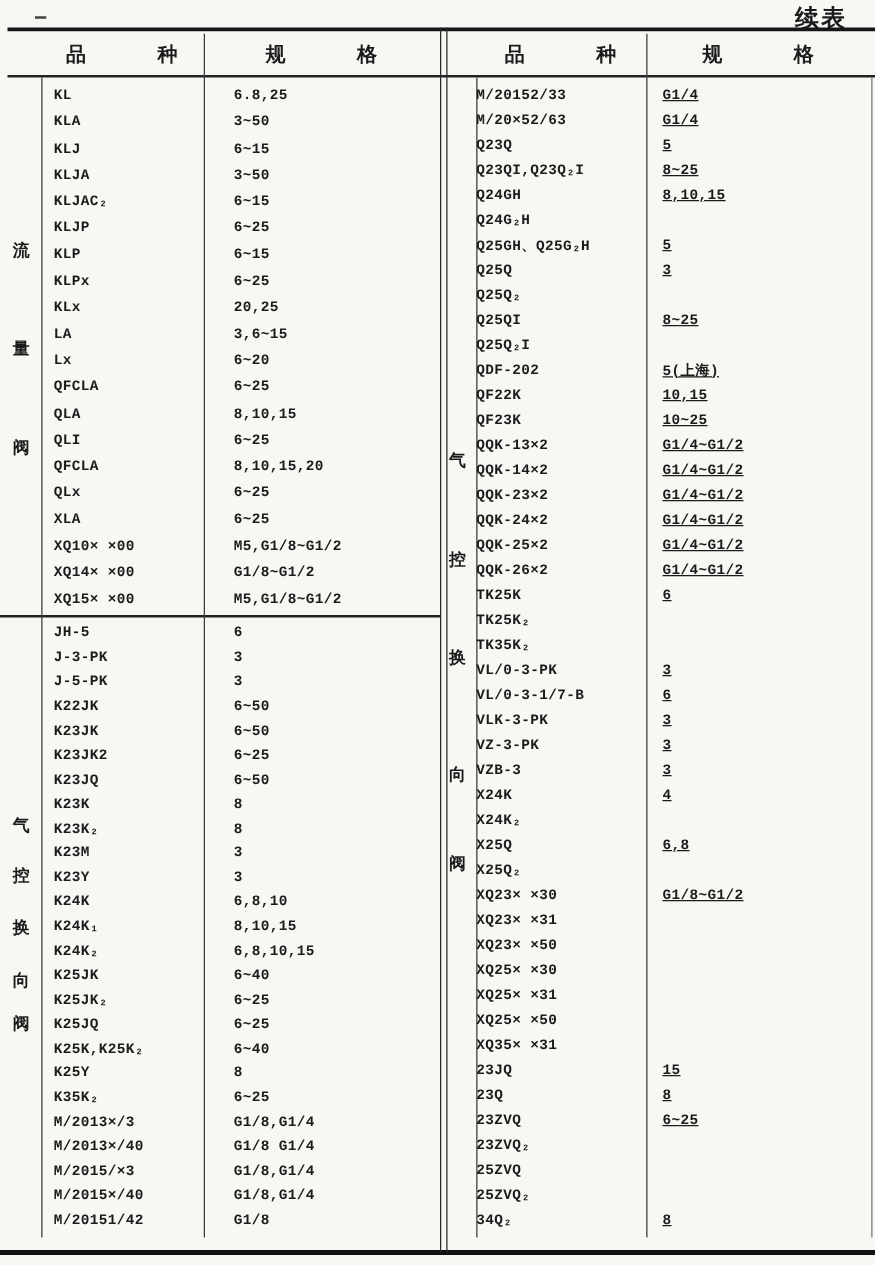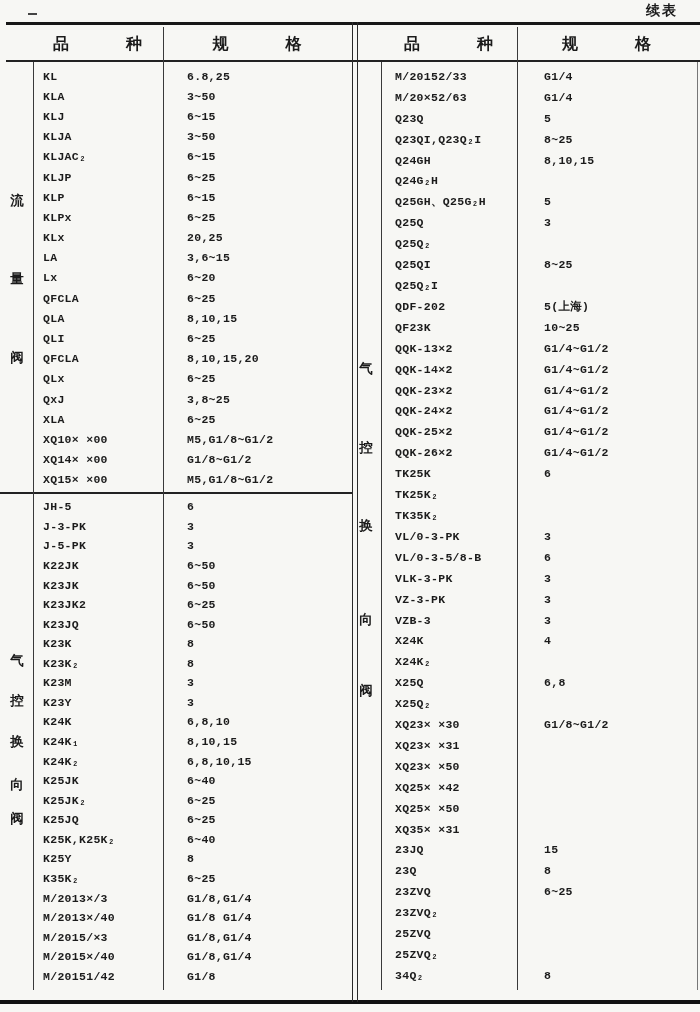--- a/index.html
+++ b/index.html
@@ -14,42 +14,42 @@
   .rule-sect{left:0;width:352px;top:492px;height:2px;background:#222;}
   .vrule{position:absolute;width:1px;background:#3a3a3a;}
   .v-l-cat{left:33px;top:62px;height:928px;}
   .v-l-mid{left:163px;top:27px;height:963px;}
   .v-c1{left:352px;top:22px;height:980px;background:#2a2a2a;}
   .v-c2{left:357px;top:22px;height:980px;background:#2a2a2a;}
   .v-r-cat{left:381px;top:62px;height:928px;}
   .v-r-mid{left:517px;top:27px;height:963px;}
   .v-r-edge{left:697px;top:62px;height:928px;background:#777;}
 
-  .continued{position:absolute;top:2px;right:22px;font-size:14px;font-weight:bold;letter-spacing:2px;}
+  .continued{position:absolute;top:2px;right:22px;font-size:19px;font-weight:bold;letter-spacing:2px;}
   .scan-mark{position:absolute;left:28px;top:13px;width:9px;height:2px;background:#444;}
 
   .hcell{position:absolute;top:28px;height:32px;display:flex;align-items:center;justify-content:center;
          font-size:16px;font-weight:bold;word-spacing:3.2em;letter-spacing:1px;}
   .hp1{left:33px;width:130px;}
   .hs1{left:163px;width:189px;}
   .hp2{left:381px;width:136px;}
   .hs2{left:517px;width:180px;}
 
   .section{position:absolute;display:flex;flex-direction:column;}
   #sec-l1{left:33px;top:66px;width:336px;height:424px;padding-left:10px;box-sizing:border-box;}
   #sec-l2{left:33px;top:497px;width:304px;height:489px;padding-left:10px;box-sizing:border-box;}
-  #sec-r1{left:381px;top:66px;width:316px;height:920px;padding-left:14px;box-sizing:border-box;}
+  #sec-r1{left:381px;top:66px;width:316px;height:920px;box-sizing:border-box;}
 
   .row{flex:1;display:flex;align-items:center;min-height:0;}
   .cn,.cs{font-family:"Liberation Mono","DejaVu Sans Mono",monospace;font-size:11.5px;font-weight:600;
           letter-spacing:.3px;white-space:nowrap;}
   #sec-l1 .cn,#sec-l2 .cn{width:132px;flex:0 0 132px;}
   #sec-r1 .cn{width:135px;flex:0 0 135px;}
   .cs{flex:1;padding-left:12px;}
-  #sec-r1 .cs{padding-left:14px;}
+  #sec-r1 .cs{padding-left:14px;text-decoration:underline;}
 
   .cat{position:absolute;width:18px;text-align:center;font-size:13.5px;font-weight:bold;line-height:18px;}
 </style>
 </head>
 <body>
 
 <div class="page">
 
   <div class="continued">续表</div>
   <div class="scan-mark"></div>
@@ -131,24 +131,20 @@
       </div>
       <div class="row">
         <span class="cn">QFCLA</span>
         <span class="cs">8,10,15,20</span>
       </div>
       <div class="row">
         <span class="cn">QLx</span>
         <span class="cs">6~25</span>
       </div>
       <div class="row">
-        <span class="cn">QxJ</span>
-        <span class="cs">3,8~25</span>
-      </div>
-      <div class="row">
         <span class="cn">XLA</span>
         <span class="cs">6~25</span>
       </div>
       <div class="row">
         <span class="cn">XQ10× ×00</span>
         <span class="cs">M5,G1/8~G1/2</span>
       </div>
       <div class="row">
         <span class="cn">XQ14× ×00</span>
         <span class="cs">G1/8~G1/2</span>
@@ -303,20 +299,24 @@
       </div>
       <div class="row">
         <span class="cn">Q25Q₂I</span>
         <span class="cs"></span>
       </div>
       <div class="row">
         <span class="cn">QDF-202</span>
         <span class="cs">5(上海)</span>
       </div>
       <div class="row">
+        <span class="cn">QF22K</span>
+        <span class="cs">10,15</span>
+      </div>
+      <div class="row">
         <span class="cn">QF23K</span>
         <span class="cs">10~25</span>
       </div>
       <div class="row">
         <span class="cn">QQK-13×2</span>
         <span class="cs">G1/4~G1/2</span>
       </div>
       <div class="row">
         <span class="cn">QQK-14×2</span>
         <span class="cs">G1/4~G1/2</span>
@@ -347,21 +347,21 @@
       </div>
       <div class="row">
         <span class="cn">TK35K₂</span>
         <span class="cs"></span>
       </div>
       <div class="row">
         <span class="cn">VL/0-3-PK</span>
         <span class="cs">3</span>
       </div>
       <div class="row">
-        <span class="cn">VL/0-3-5/8-B</span>
+        <span class="cn">VL/0-3-1/7-B</span>
         <span class="cs">6</span>
       </div>
       <div class="row">
         <span class="cn">VLK-3-PK</span>
         <span class="cs">3</span>
       </div>
       <div class="row">
         <span class="cn">VZ-3-PK</span>
         <span class="cs">3</span>
       </div>
@@ -391,21 +391,25 @@
       </div>
       <div class="row">
         <span class="cn">XQ23× ×31</span>
         <span class="cs"></span>
       </div>
       <div class="row">
         <span class="cn">XQ23× ×50</span>
         <span class="cs"></span>
       </div>
       <div class="row">
-        <span class="cn">XQ25× ×42</span>
+        <span class="cn">XQ25× ×30</span>
+        <span class="cs"></span>
+      </div>
+      <div class="row">
+        <span class="cn">XQ25× ×31</span>
         <span class="cs"></span>
       </div>
       <div class="row">
         <span class="cn">XQ25× ×50</span>
         <span class="cs"></span>
       </div>
       <div class="row">
         <span class="cn">XQ35× ×31</span>
         <span class="cs"></span>
       </div>

